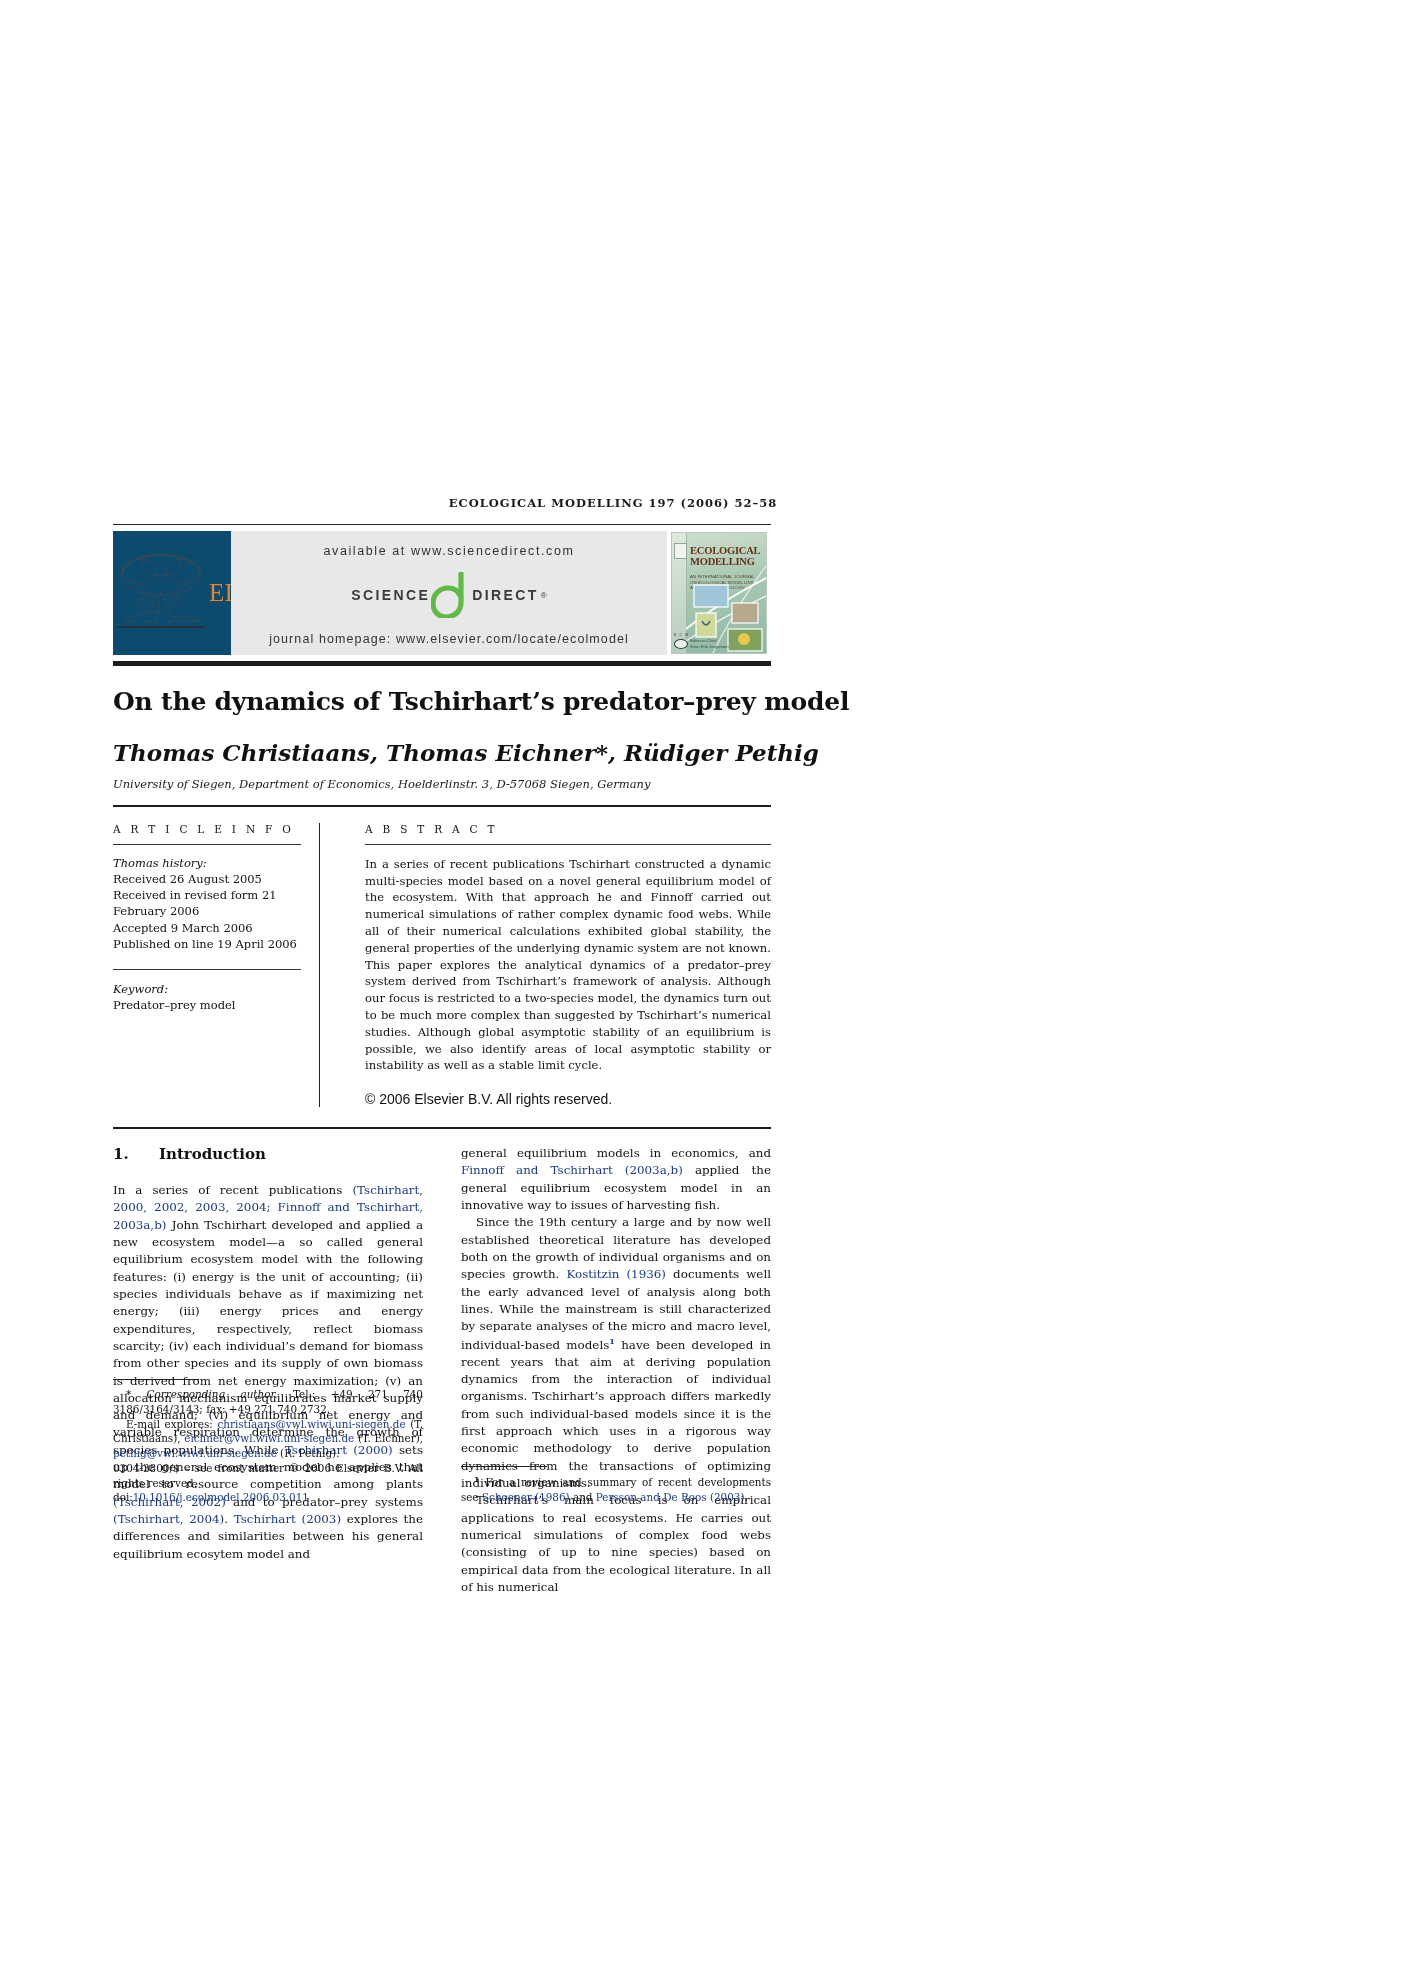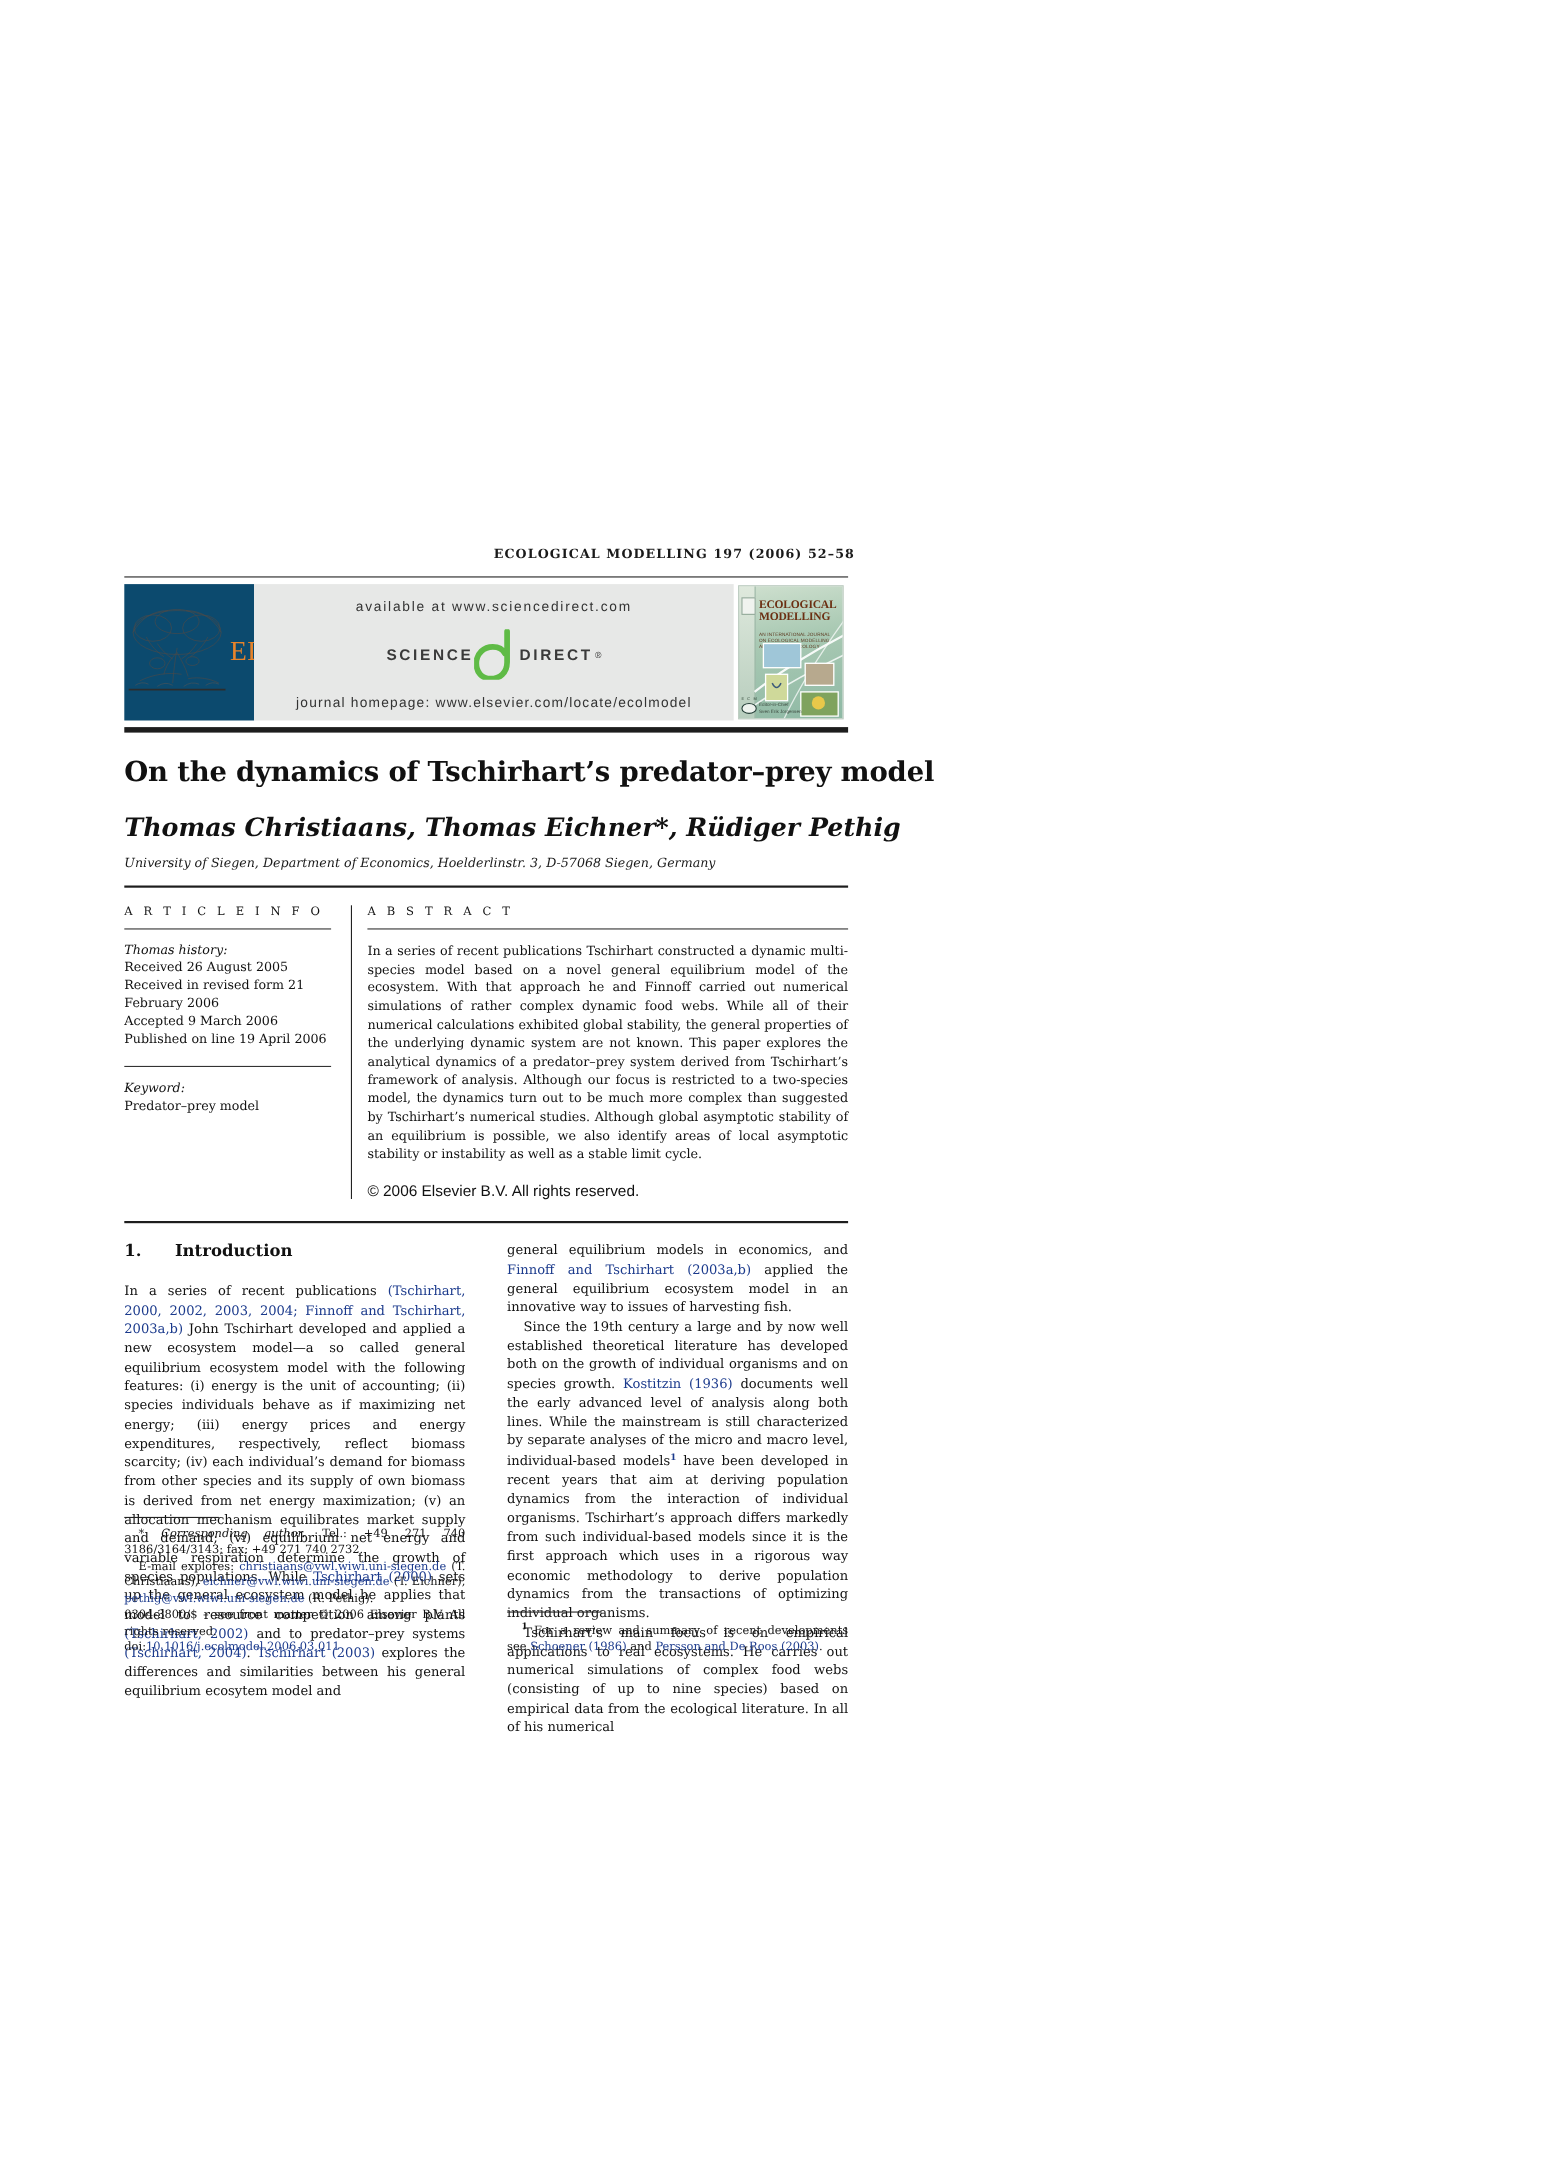--- a/index.html
+++ b/index.html
@@ -219,21 +219,21 @@
     margin-top: 14px;
   }
 
   
   .infoabs {
     display: flex;
     width: 658px;
     margin-top: 16px;
   }
   .col-info { width: 188px; padding-right: 18px; }
-  .col-abs  { flex: 1; padding-left: 15px; border-left: 0; position: relative; }
+  .col-abs  { flex: 1; padding-left: 46px; border-left: 0; position: relative; }
   .vsep {
     position: absolute;
     left: 0; top: 0; bottom: 0;
     width: 1px;
     background: #222;
   }
   .sec-label {
     font-family: "DejaVu Serif", serif;
     font-size: 10.5px;
     letter-spacing: 3.3px;

